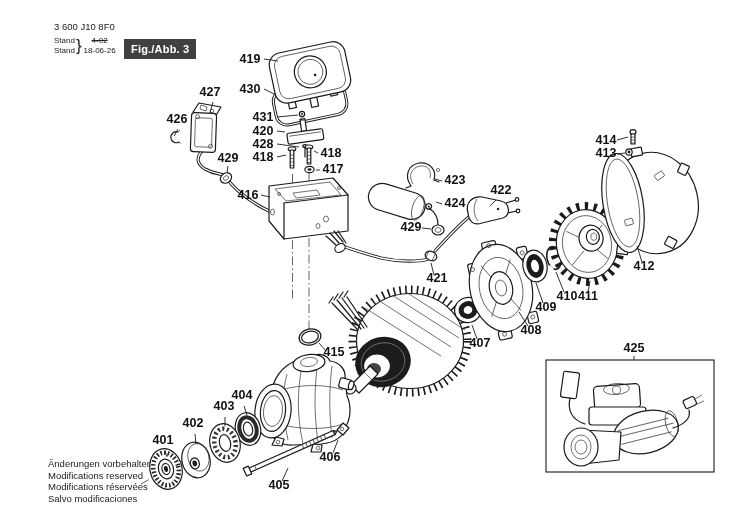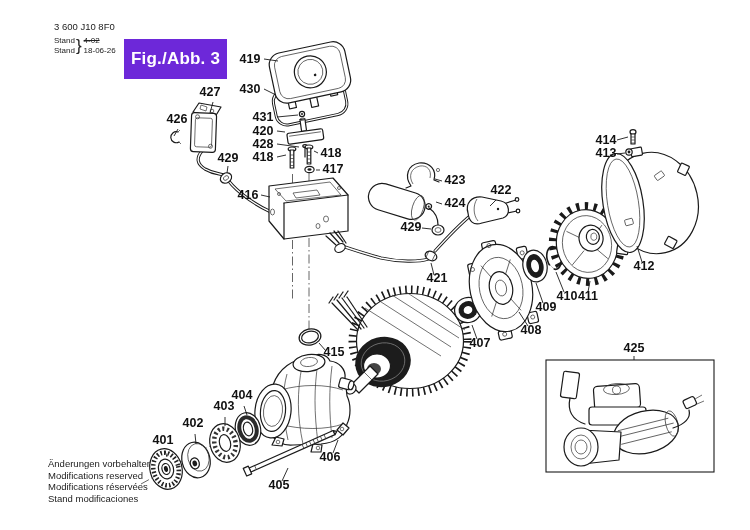--- a/index.html
+++ b/index.html
@@ -1,26 +1,26 @@
 <!DOCTYPE html>
 <html><head>
 <meta charset="utf-8">
 <style>
   html,body{margin:0;padding:0;background:#fff;}
   #stage{position:relative;width:750px;height:526px;background:#fff;overflow:hidden;
          font-family:"Liberation Sans",sans-serif;color:#111;margin-left:21px;}
   #stage svg{position:absolute;left:0;top:0;}
   .hdr{position:absolute;left:33px;top:21px;font-size:9.5px;color:#222;}
-  .stand-issue{position:absolute;left:33px;top:36px;display:flex;align-items:center;color:#222;}
+  .stand-issue{position:absolute;left:33px;top:36px;display:flex;align-items:center;color:#222;text-align:center;}
   .si-labels div{font-size:8px;line-height:10px;}
   .si-brace{font-size:17px;font-weight:400;margin:0 2px 0 1px;}
   .si-values div{font-size:8px;line-height:10px;}
   .strike{text-decoration:line-through;}
-  .figbox{position:absolute;left:103px;top:39px;background:#6d28d9;color:#fff;
-          font-size:17px;font-weight:bold;padding:10px 7px;letter-spacing:.2px;}
+  .figbox{position:absolute;left:103px;top:39px;background:#404040;color:#fff;
+          font-size:11px;font-weight:bold;padding:4px 7px;letter-spacing:.2px;}
   .footer{position:absolute;left:27px;top:458px;font-size:9.5px;line-height:11.6px;color:#222;}
   
   .s{fill:#fff;stroke:#1a1a1a;stroke-width:1.2;stroke-linejoin:round;}
   .o{fill:none;stroke:#1a1a1a;stroke-width:1.2;stroke-linejoin:round;stroke-linecap:round;}
   .t{fill:none;stroke:#333;stroke-width:.7;stroke-linejoin:round;}
   .dk{fill:#1c1c1c;stroke:none;}
   .axis{fill:none;stroke:#555;stroke-width:.9;stroke-dasharray:9 3 1.5 3;}
   .cable{fill:none;stroke:#1a1a1a;stroke-width:3.2;stroke-linecap:round;}
   .core{fill:none;stroke:#fff;stroke-width:1.4;stroke-linecap:round;}
   .lead{stroke:#1a1a1a;stroke-width:.9;}
@@ -42,21 +42,21 @@
       <div class="strike">4-02</div>
       <div>18-06-26</div>
     </div>
   </div>
   <div class="figbox">Fig./Abb. 3</div>
 
   <div class="footer">
     <div>Änderungen vorbehalten</div>
     <div>Modifications reserved</div>
     <div>Modifications réservées</div>
-    <div>Stand modificaciones</div>
+    <div>Salvo modificaciones</div>
   </div>
 
   <svg width="750" height="530" viewBox="0 0 750 530">
 
     <g>
       <path class="axis" d="M120,484 L258,408"></path>
       <path class="axis" d="M271.5,174 V300"></path>
       <path class="axis" d="M288,172 V331"></path>
     </g>
 

